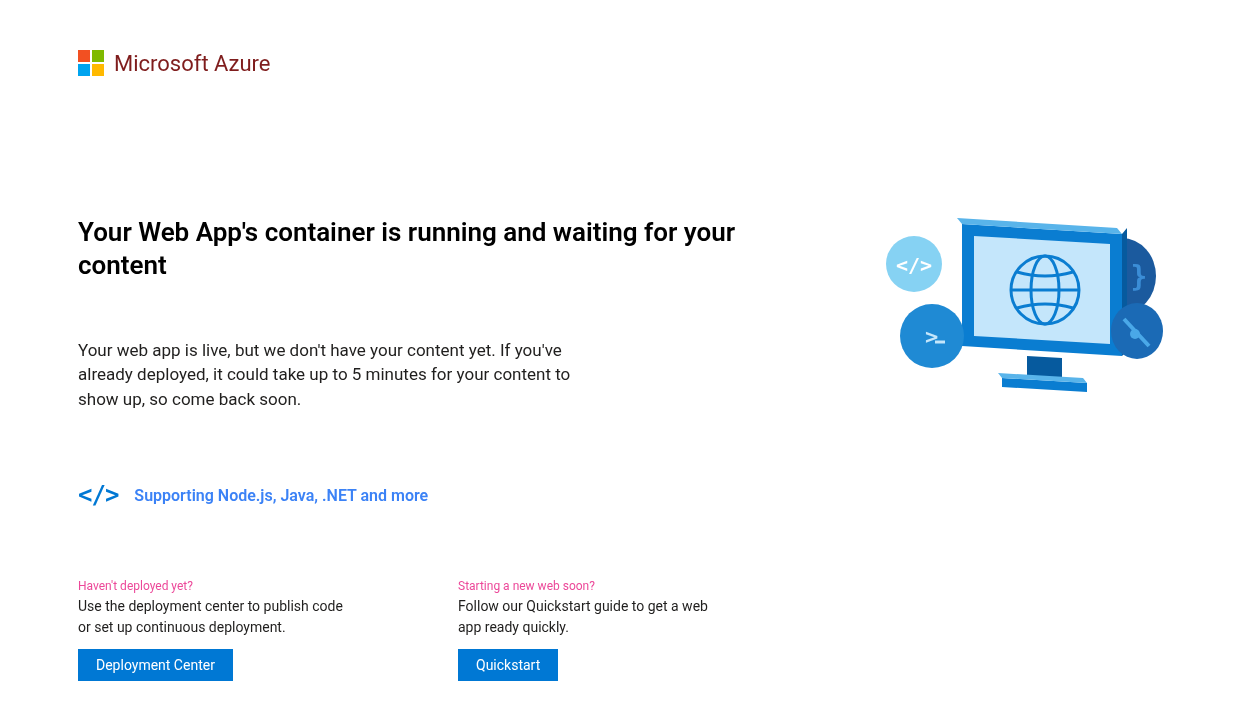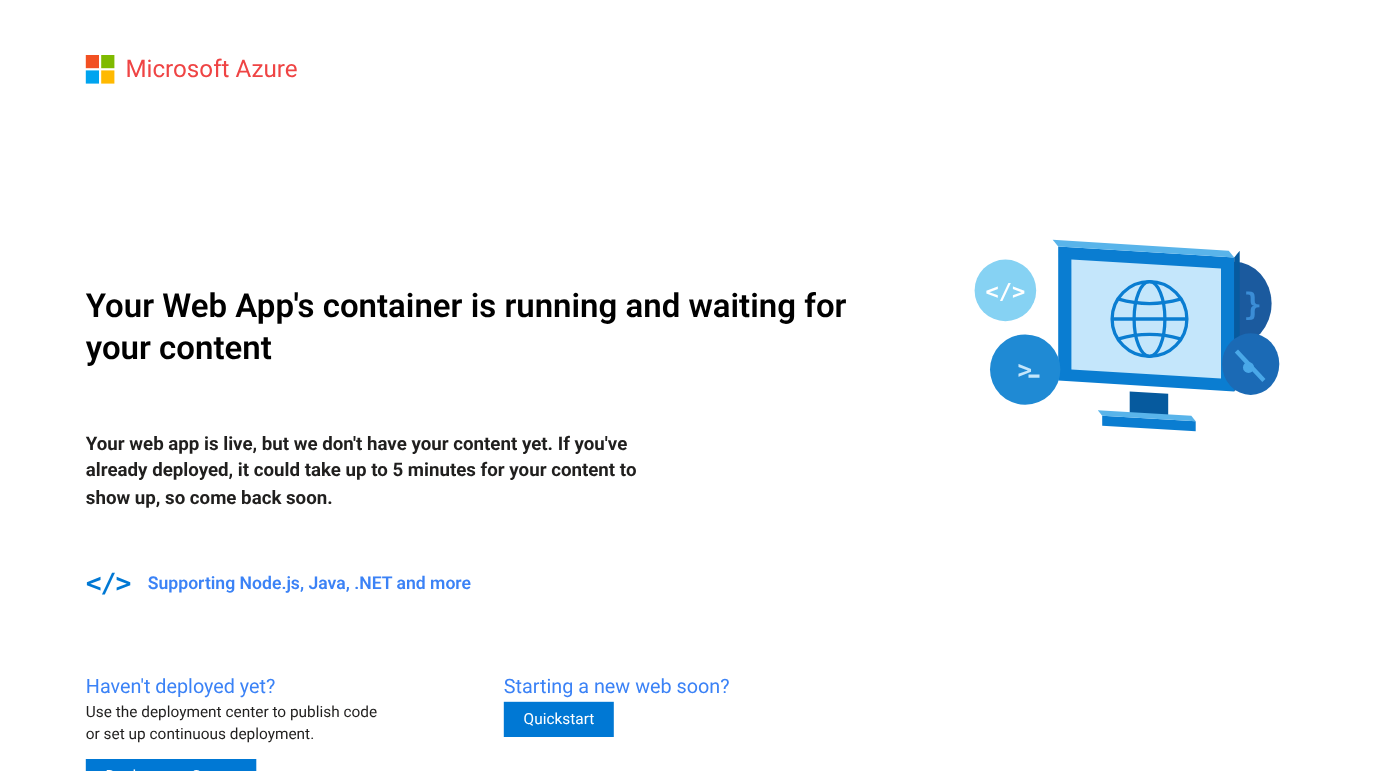--- a/index.html
+++ b/index.html
@@ -33,46 +33,44 @@
       gap: 2px;
     }
     .ms-logo .sq { width: 12px; height: 12px; }
     .ms-logo .r { background: #f25022; }
     .ms-logo .g { background: #7fba00; }
     .ms-logo .b { background: #00a4ef; }
     .ms-logo .y { background: #ffb900; }
     .brand-text {
       font-size: 22px;
       font-weight: 400;
-      color: #ef4444;
+      color: #7f1d1d;
     }
     .main-row {
       display: flex;
       justify-content: space-between;
       align-items: flex-start;
     }
     .left-col {
       max-width: 720px;
     }
     .headline {
-      font-size: 30px;
+      font-size: 26px;
       font-weight: 600;
       color: #000000;
       line-height: 1.28;
       margin-bottom: 55px;
       max-width: 710px;
-      margin-top: 44px;
     }
     .subtext {
       font-size: 17px;
       color: #201f1e;
       line-height: 1.45;
-      margin-bottom: 50px;
+      margin-bottom: 70px;
       max-width: 520px;
-      font-weight: bold;
     }
     .support-row {
       display: flex;
       align-items: center;
       gap: 16px;
       margin-bottom: 70px;
     }
     .code-icon {
       font-family: Consolas, monospace;
       font-size: 24px;
@@ -86,22 +84,22 @@
       color: #3b82f6;
     }
     .cards-row {
       display: flex;
       gap: 110px;
     }
     .card {
       max-width: 270px;
     }
     .card-q {
-      font-size: 18px;
-      color: #3b82f6;
+      font-size: 12px;
+      color: #ec4899;
       margin-bottom: 3px;
     }
     .card-d {
       font-size: 14px;
       color: #201f1e;
       line-height: 1.45;
       margin-bottom: 12px;
     }
     .btn {
       display: inline-block;
@@ -151,20 +149,21 @@
       </div>
 
       <div class="cards-row">
         <div class="card">
           <p class="card-q">Haven't deployed yet?</p>
           <p class="card-d">Use the deployment center to publish code or set up continuous deployment.</p>
           <button class="btn">Deployment Center</button>
         </div>
         <div class="card">
           <p class="card-q">Starting a new web soon?</p>
+          <p class="card-d">Follow our Quickstart guide to get a web app ready quickly.</p>
           <button class="btn">Quickstart</button>
         </div>
       </div>
     </div>
 
     <div class="illustration">
       <svg viewBox="0 0 310 230" xmlns="http://www.w3.org/2000/svg">
 
         <ellipse cx="255" cy="70" rx="34" ry="38" fill="#1b5a9e"></ellipse>
         <text x="255" y="80" text-anchor="middle" font-family="Consolas,monospace" font-size="28" fill="#3b8dd6" font-weight="600">{ }</text>

